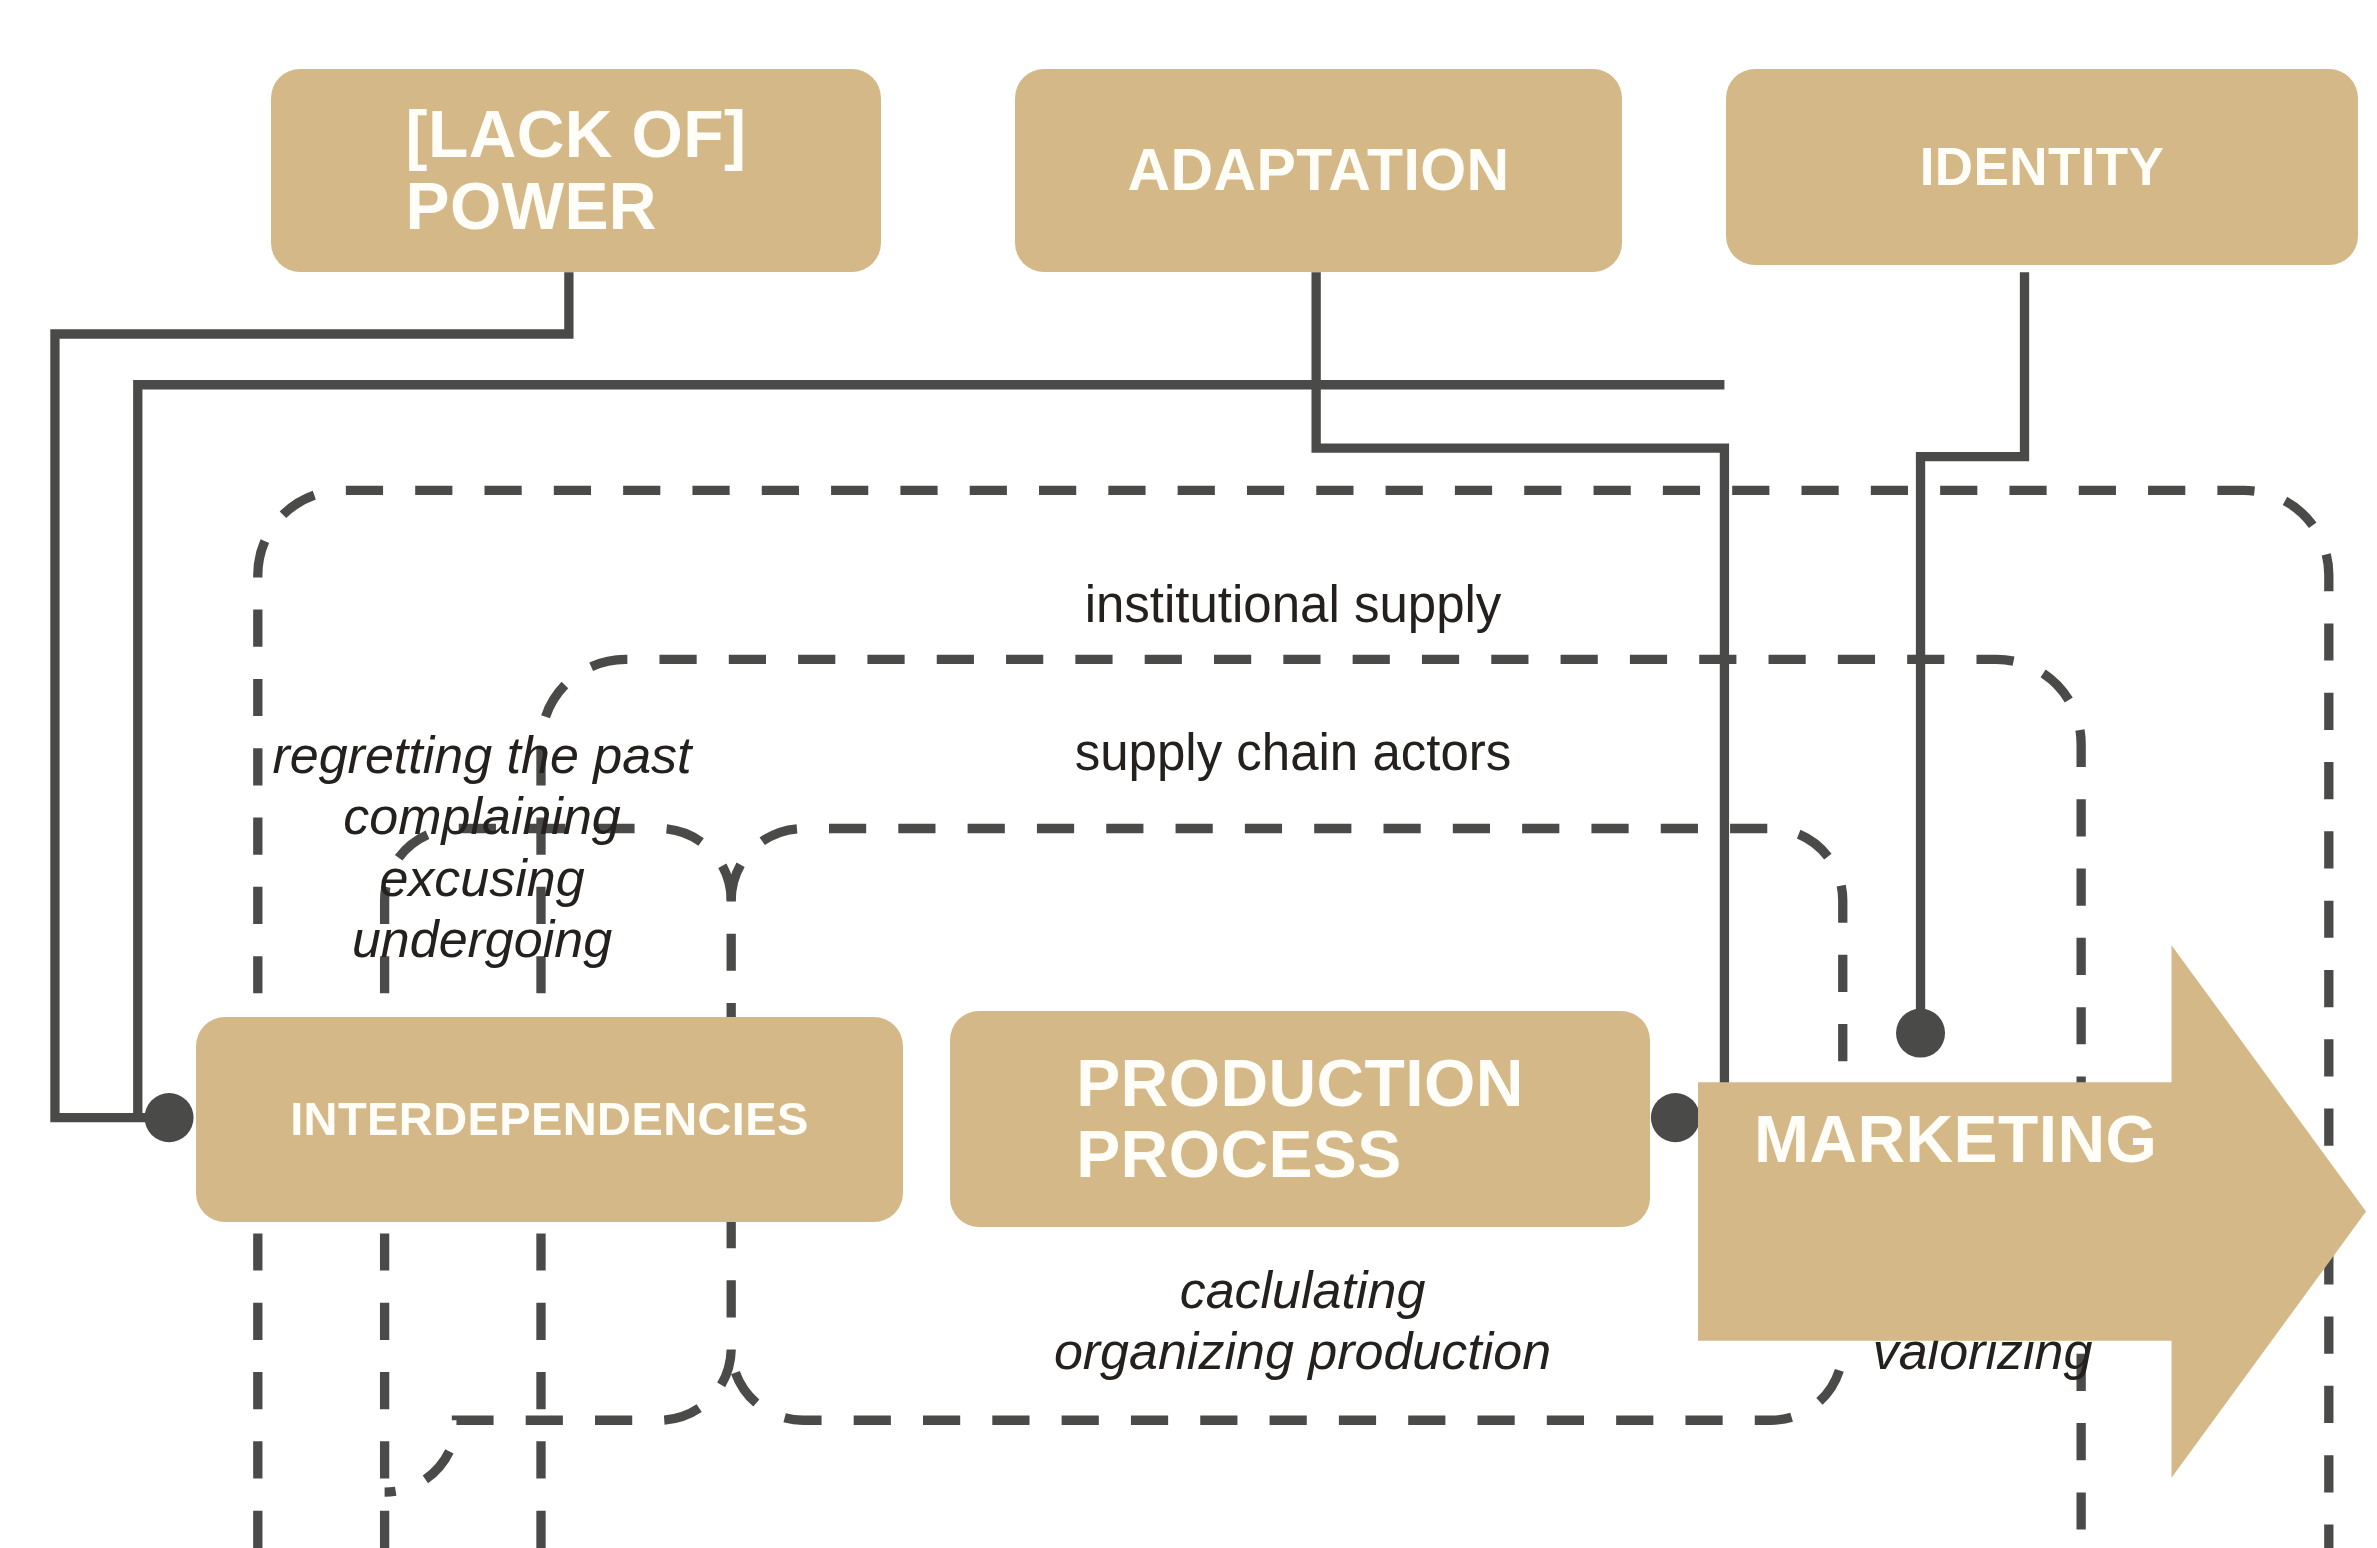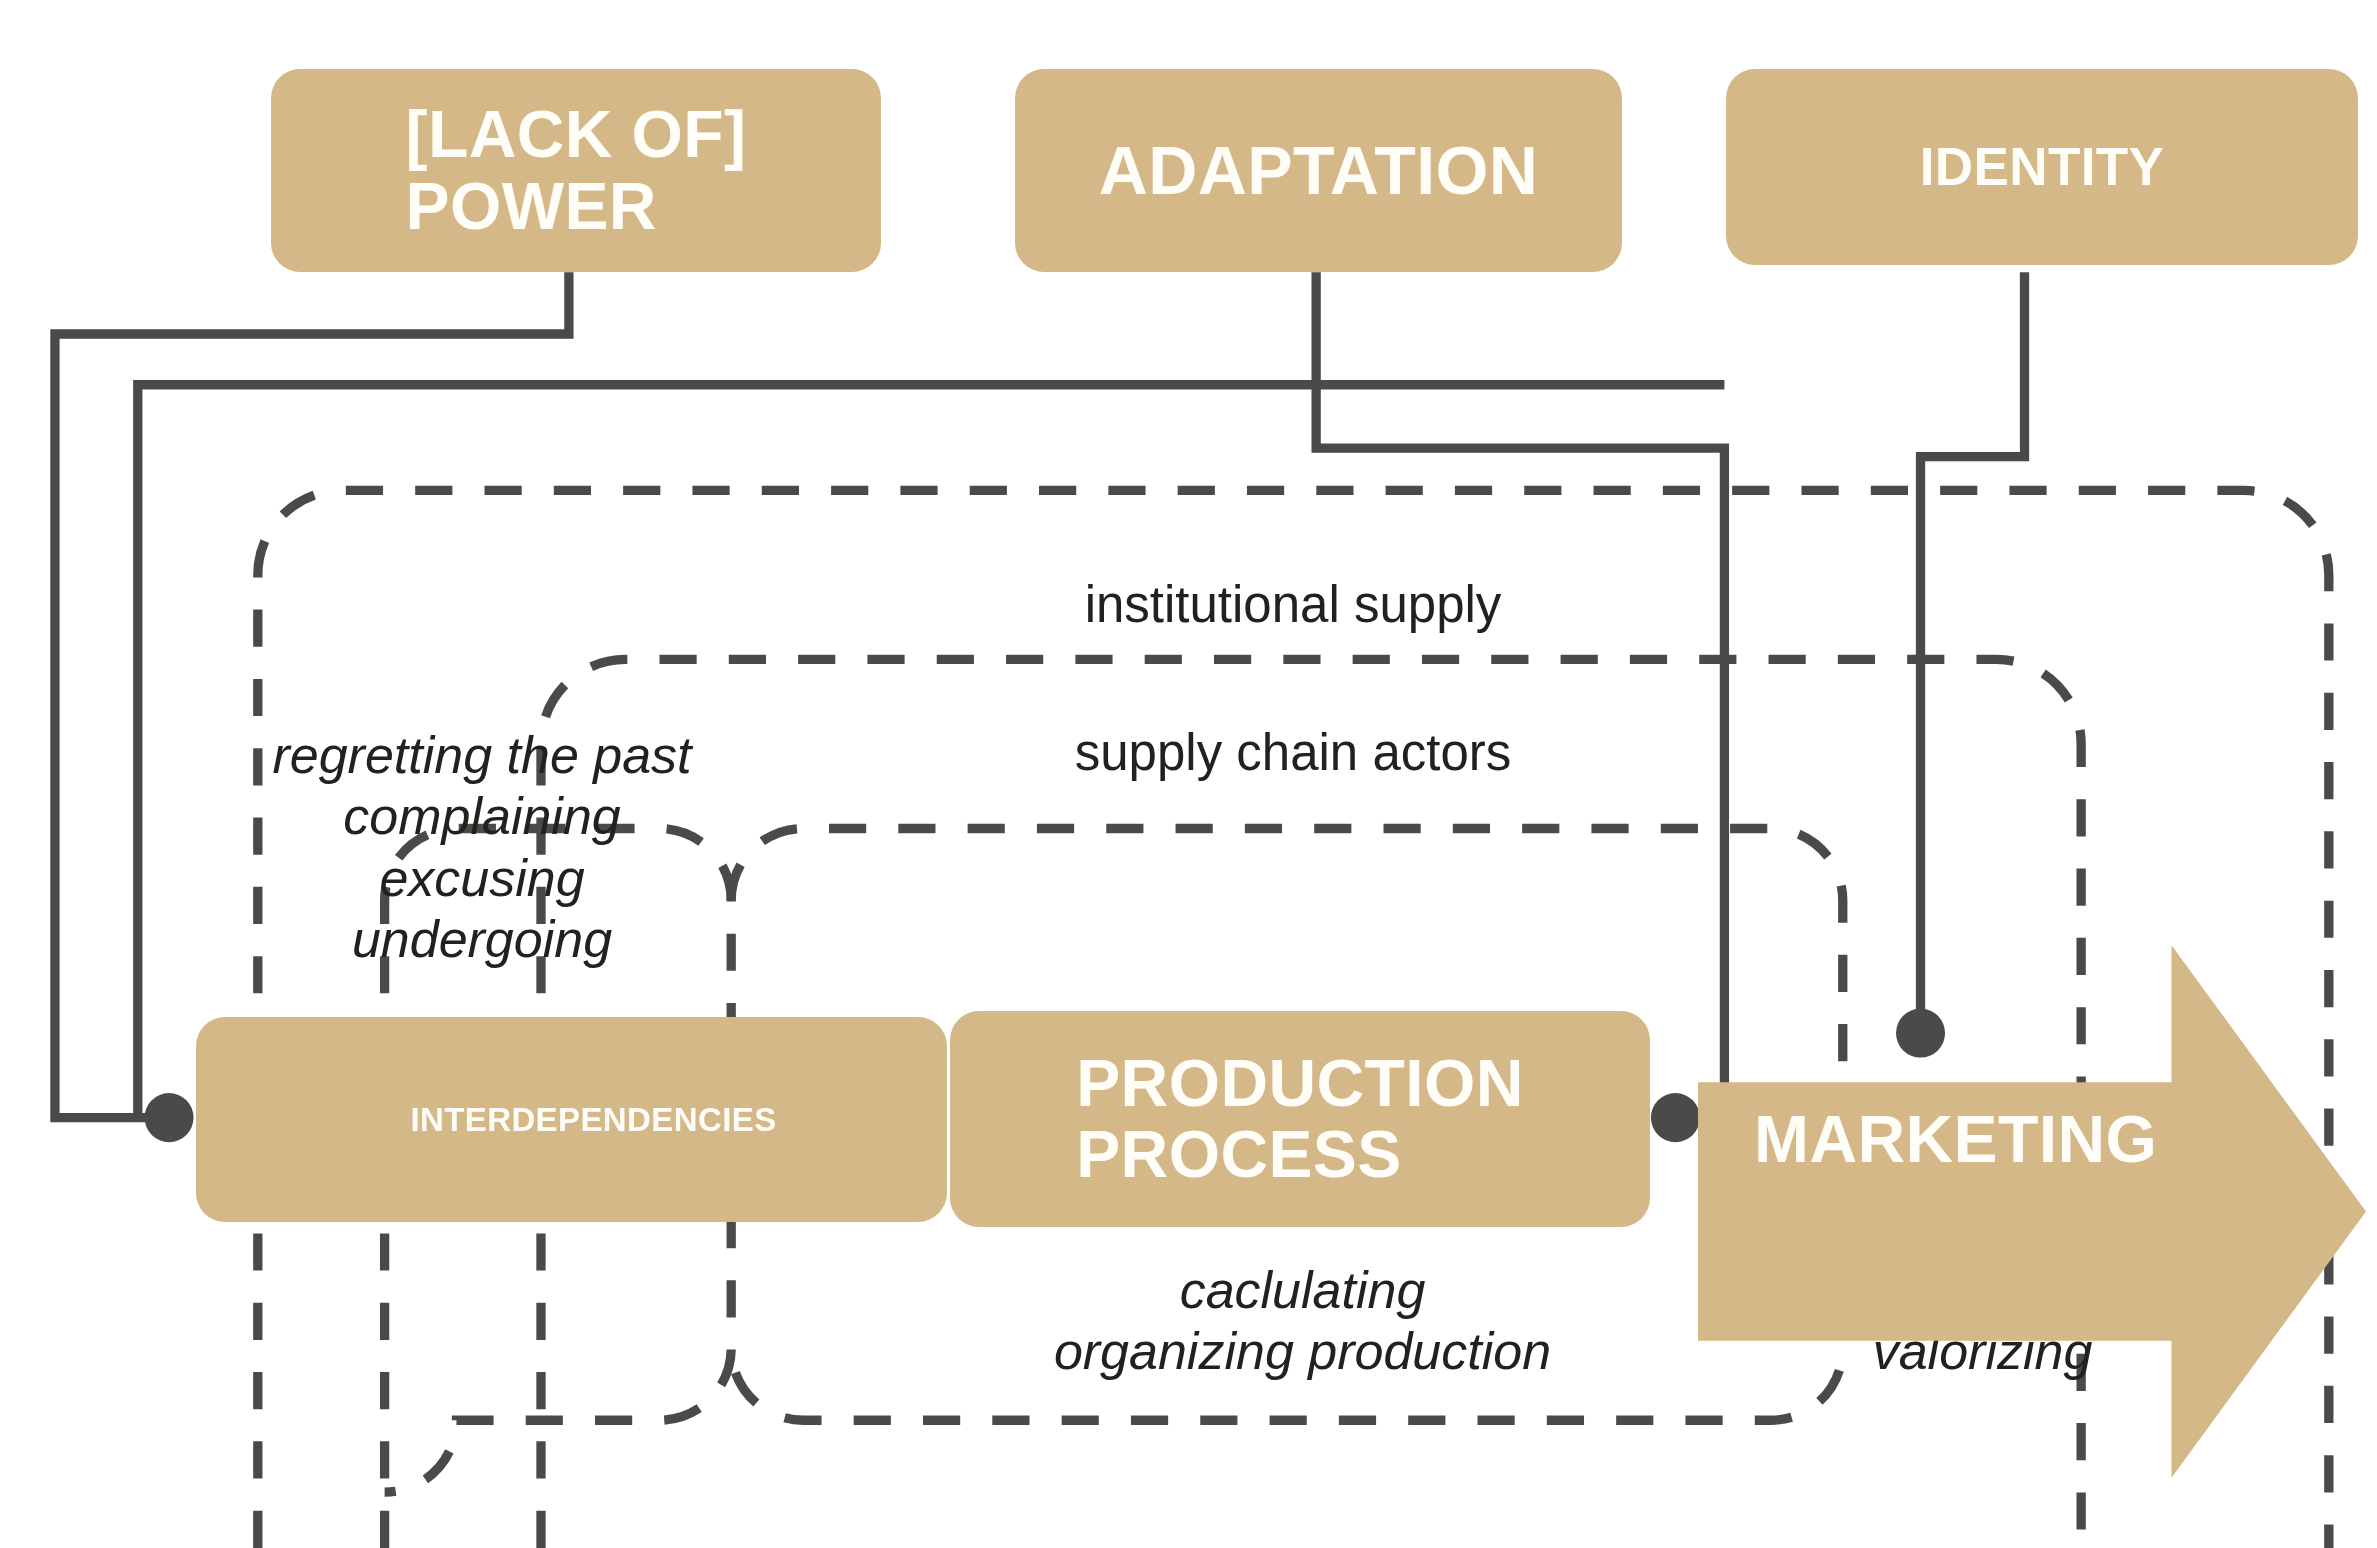--- a/index.html
+++ b/index.html
@@ -16,23 +16,23 @@
     background:#d4b887;
     border-radius:29px;
     display:flex;align-items:center;justify-content:center;
     color:#fffdf7;
     font-weight:bold;
     letter-spacing:0.4px;
     line-height:1.08;
     z-index:4;
   }
   #node-power   {left:271px; top:69px;  width:610px; height:203px; font-size:66px;}
-  #node-adapt   {left:1015px;top:69px;  width:607px; height:203px; font-size:68px;}
+  #node-adapt   {left:1015px;top:69px;  width:607px; height:203px; font-size:59px;}
   #node-ident   {left:1726px;top:69px;  width:632px; height:196px; font-size:53px;}
-  #node-inter   {left:196px; top:1017px;width:707px; height:205px; font-size:33px;padding-left:44px;}
+  #node-inter   {left:196px; top:1017px;width:707px; height:205px; font-size:47px;}
   #node-prod    {left:950px;top:1011px;width:700px; height:216px; font-size:66px;}
 
   
   #node-market{
     position:absolute;left:1698px;top:945px;width:668px;height:533px;z-index:4;
   }
   #node-market svg{display:block;width:668px;height:533px;}
   #market-label{
     position:absolute;left:1754px;top:1082px;width:473px;height:114px;
     display:flex;align-items:center;justify-content:flex-start;

